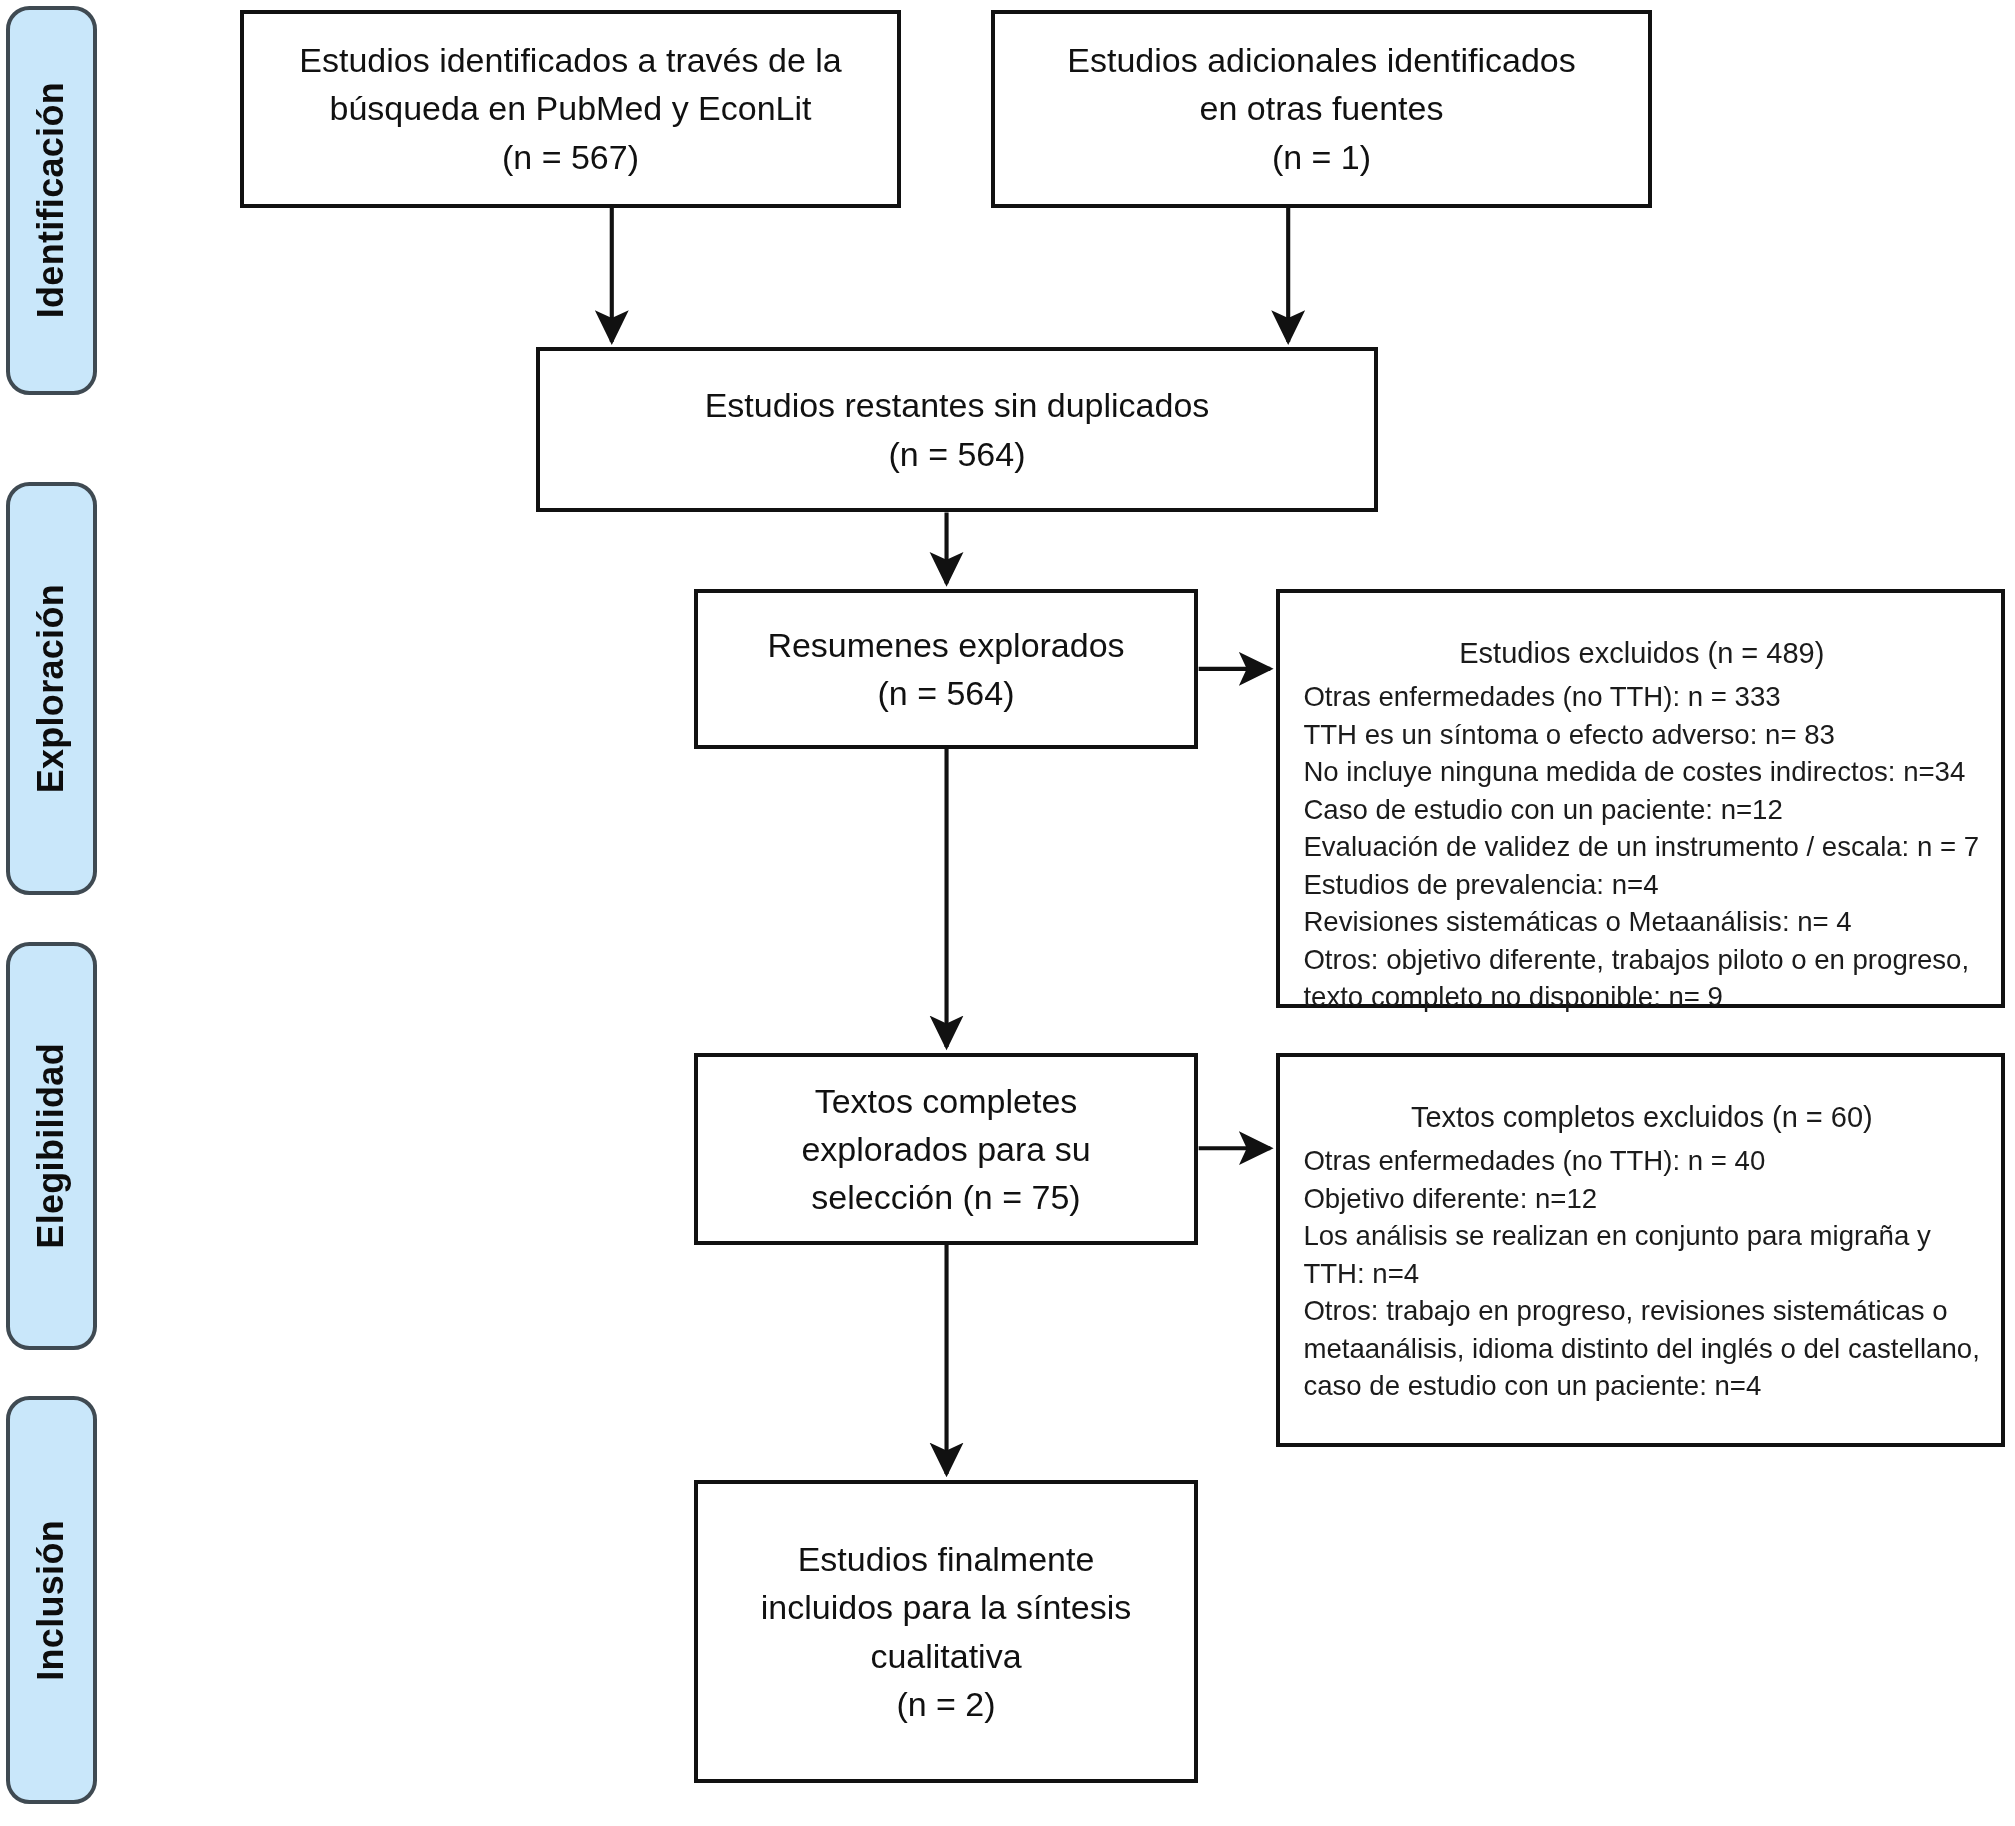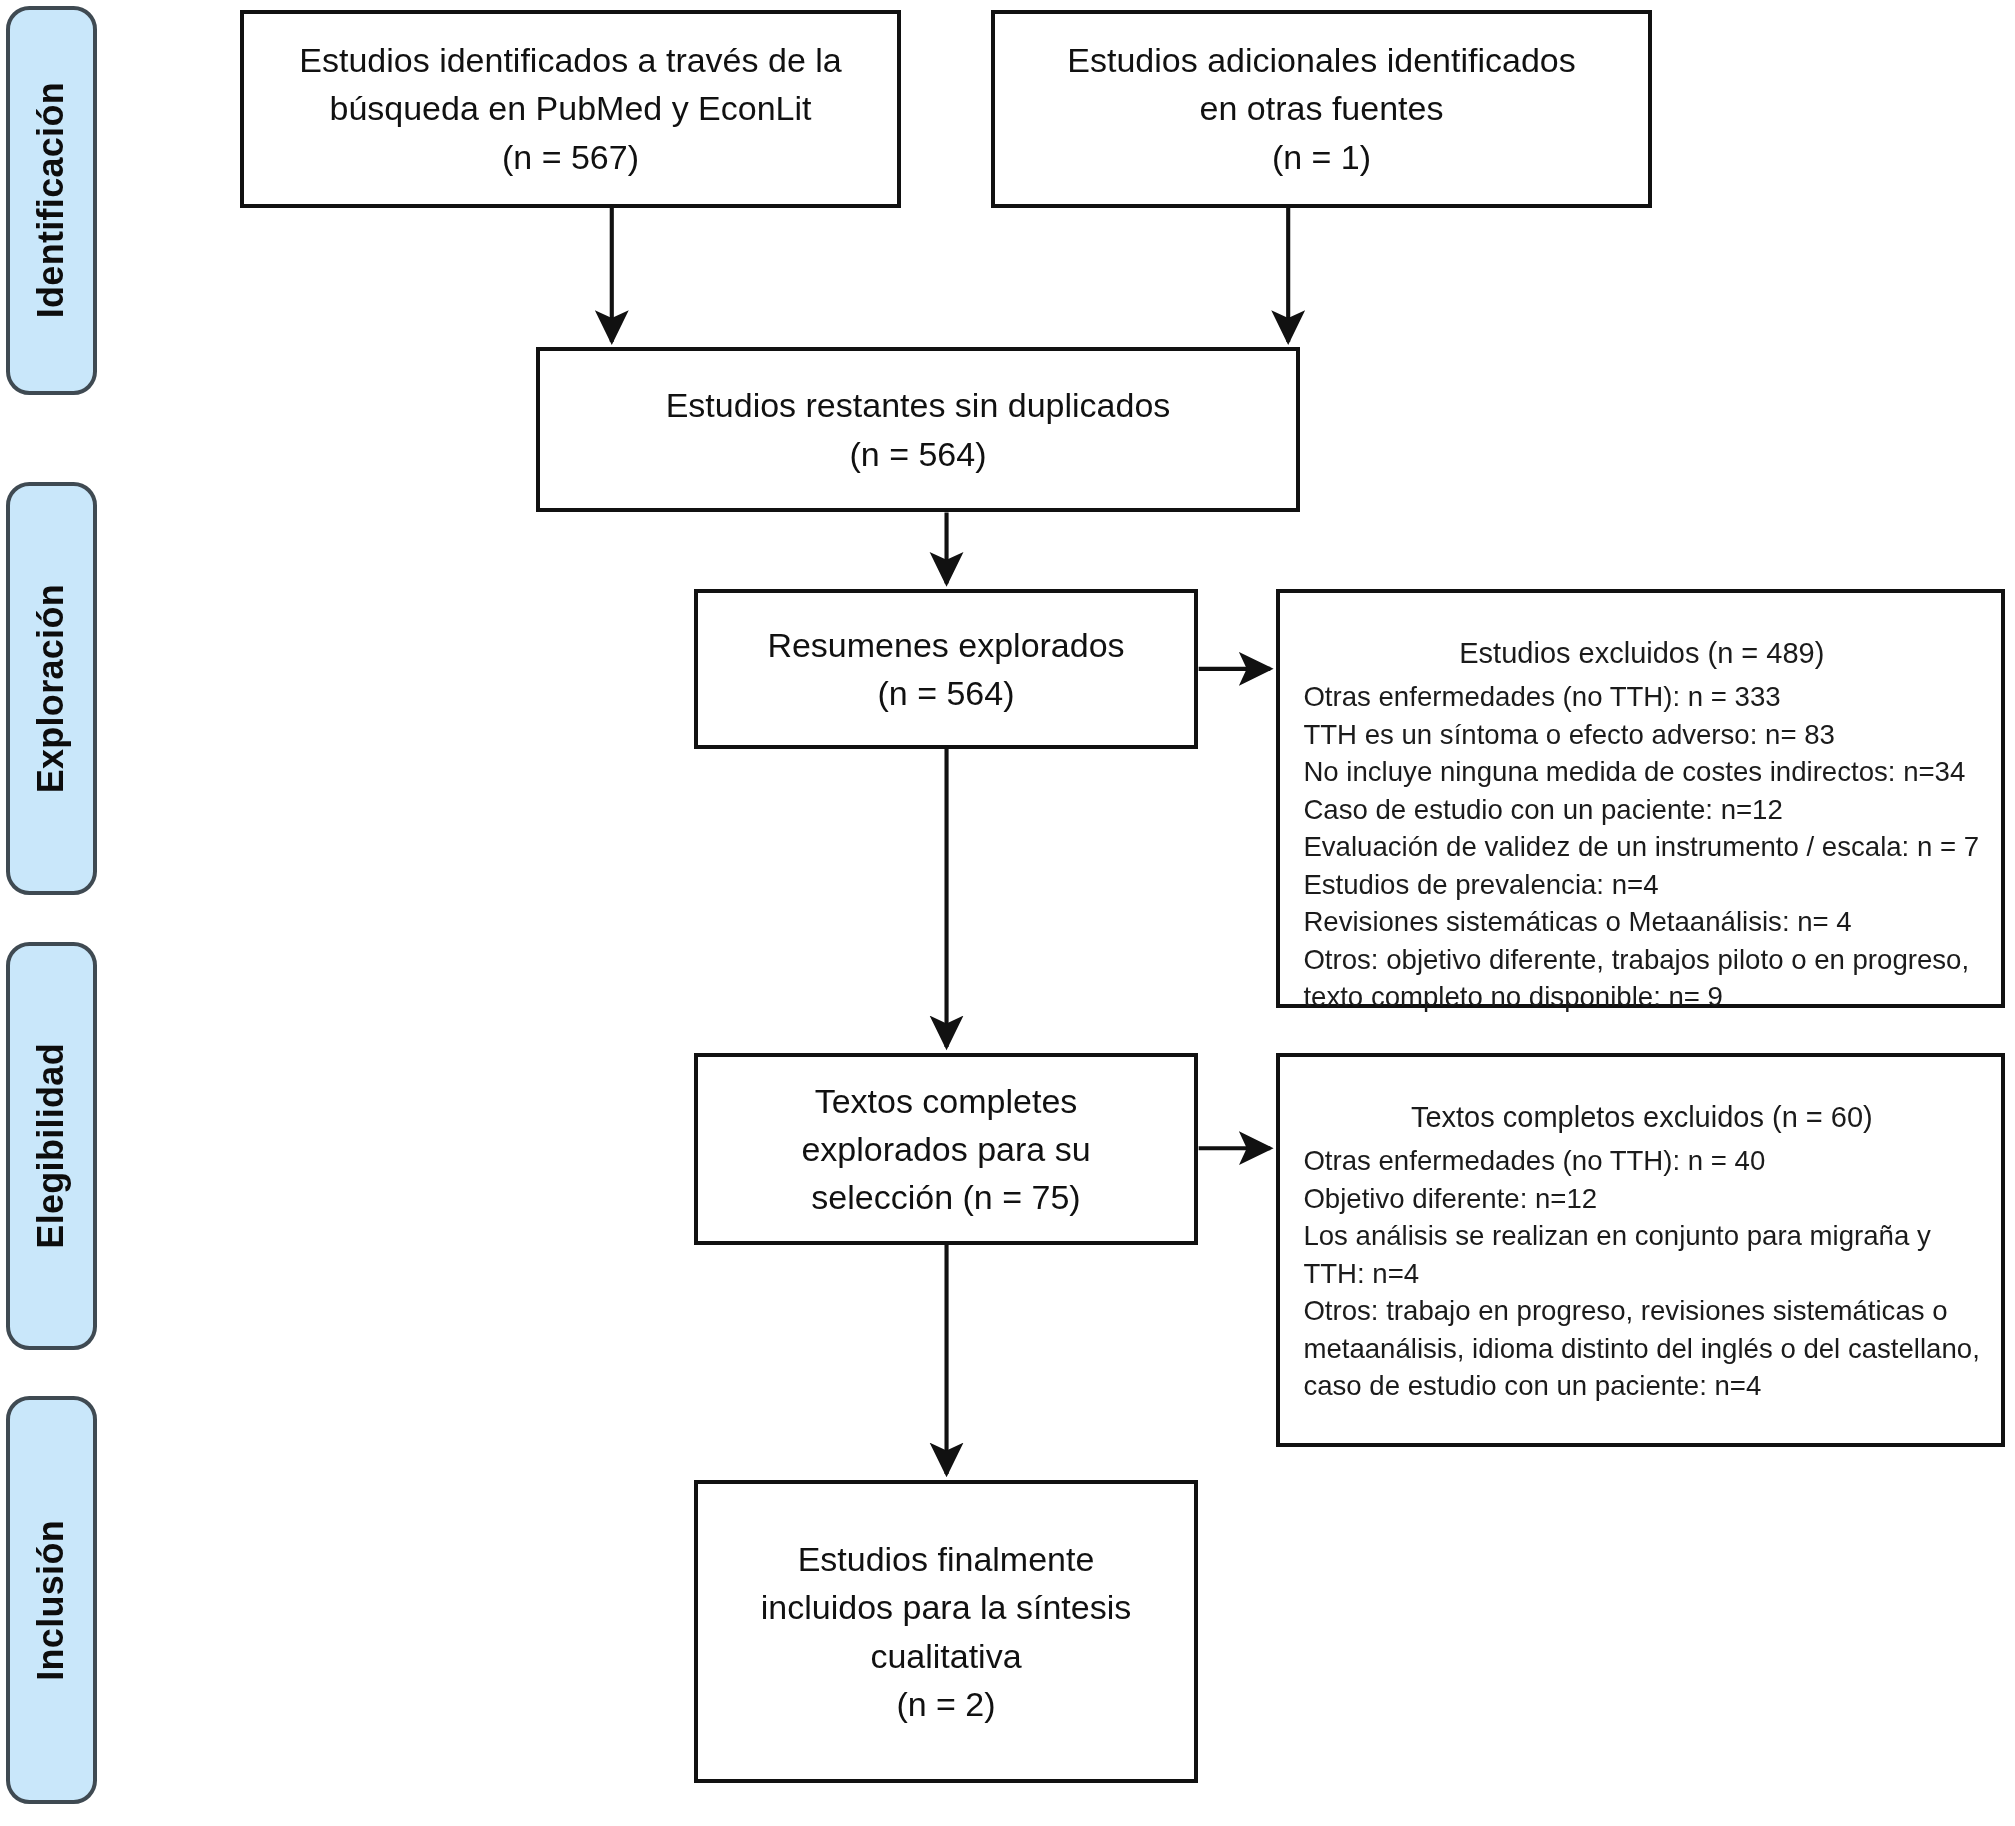--- a/index.html
+++ b/index.html
@@ -123,21 +123,21 @@
     <div class="box-line">búsqueda en PubMed y EconLit</div>
     <div class="box-line">(n = 567)</div>
   </div>
 
   <div class="box" style="left:991px; top:9.6px; width:661px; height:198px;">
     <div class="box-line">Estudios adicionales identificados</div>
     <div class="box-line">en otras fuentes</div>
     <div class="box-line">(n = 1)</div>
   </div>
 
-  <div class="box" style="left:536px; top:347px; width:764px; height:165px;">
+  <div class="box" style="left:536px; top:347px; width:842px; height:165px;">
     <div class="box-line">Estudios restantes sin duplicados</div>
     <div class="box-line">(n = 564)</div>
   </div>
 
   <div class="box" style="left:694px; top:589px; width:504px; height:160px;">
     <div class="box-line">Resumenes explorados</div>
     <div class="box-line">(n = 564)</div>
   </div>
 
   <div class="box" style="left:694px; top:1053px; width:504px; height:192px;">

